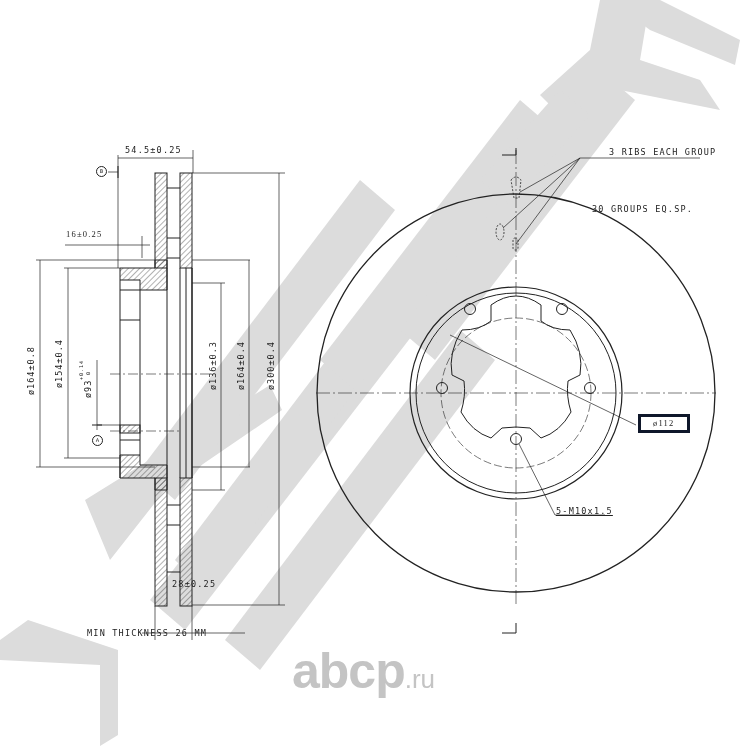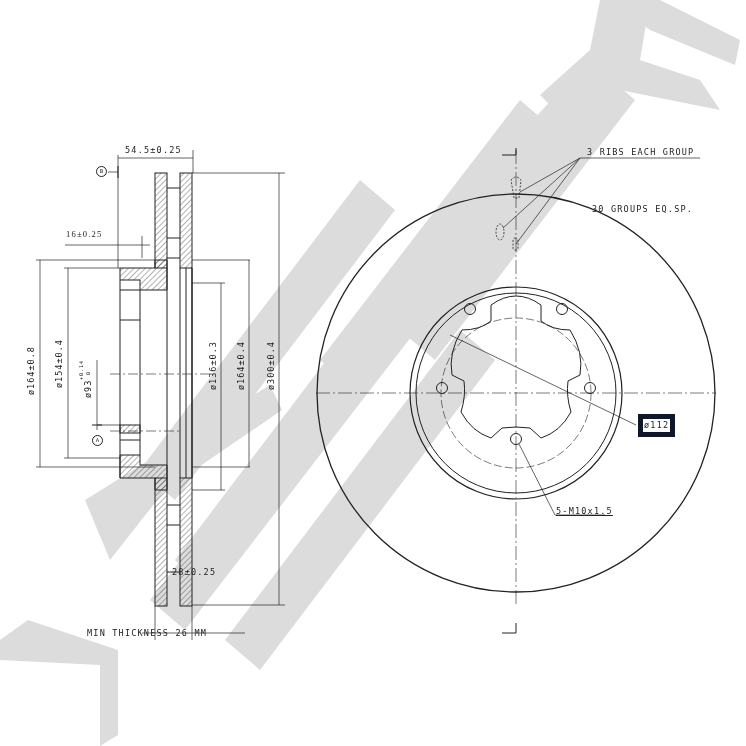--- a/index.html
+++ b/index.html
@@ -1,21 +1,21 @@
 <!DOCTYPE html>
 <html><head>
 <meta charset="utf-8">
 <style>
   html, body { margin: 0; padding: 0; background: #ffffff; }
   body { width: 746px; height: 746px; position: relative; overflow: hidden; font-family: "DejaVu Sans Mono", monospace; }
   .canvas { position: absolute; left: 0; top: 0; width: 616px; height: 746px; }
   svg { position: absolute; left: 0; top: 0; }
   .lbl { position: absolute; font-family: "DejaVu Sans Mono", monospace; font-size: 8.5px; color: #222; letter-spacing: 1.2px; white-space: nowrap; line-height: 1; }
   .vlbl { position: absolute; font-family: "DejaVu Sans Mono", monospace; font-size: 8.5px; color: #222; letter-spacing: 1px; white-space: nowrap; transform: rotate(-90deg); transform-origin: left top; line-height: 1; }
-  .boxed { border: 5px solid #0f172a; padding: 2px 1px; }
+  .boxed { border: 3px solid #0f172a; padding: 2px 12px; font-family: Liberation Serif, serif; }
   .logo { position: absolute; left: 292px; top: 646px; font-family: "Liberation Sans", sans-serif; font-weight: bold; color: #c4c4c4; font-size: 50px; letter-spacing: -1px; line-height: 1; }
   .logo .ru { font-size: 26px; font-weight: normal; letter-spacing: 0; }
   .mark { position: absolute; border: 1px solid #222; border-radius: 50%; width: 9px; height: 9px; font-size: 5px; text-align: center; line-height: 9px; color: #222; font-family: "DejaVu Sans", sans-serif; }
 </style>
 </head>
 <body>
 
 <div class="canvas">
 
   <svg width="746" height="746">
@@ -153,34 +153,37 @@
 
       <line x1="580" y1="158" x2="520" y2="192" stroke-width="0.7"></line>
       <line x1="580" y1="158" x2="503" y2="228" stroke-width="0.7"></line>
       <line x1="580" y1="158" x2="516" y2="244" stroke-width="0.7"></line>
       <line x1="580" y1="158" x2="700" y2="158" stroke-width="0.7"></line>
     </g>
   </svg>
 
   <div class="lbl" style="left:125px;top:146px;">54.5±0.25</div>
   <div class="lbl" style="left:66px;top:230px;font-family:Liberation Serif, serif;">16±0.25</div>
-  <div class="lbl" style="left:172px;top:568px;">28±0.25</div>
+  <div class="lbl" style="left:172px;top:580px;">28±0.25</div>
 
   <div class="vlbl" style="left:27px;top:395px;">ø164±0.8</div>
   <div class="vlbl" style="left:55px;top:388px;">ø154±0.4</div>
   <div class="vlbl" style="left:84px;top:398px;">ø93</div>
   <div class="vlbl" style="left:79px;top:380px;font-size:5px;">+0.14</div>
   <div class="vlbl" style="left:86px;top:375px;font-size:5px;">0</div>
   <div class="vlbl" style="left:209px;top:390px;">ø136±0.3</div>
   <div class="vlbl" style="left:237px;top:390px;">ø164±0.4</div>
   <div class="vlbl" style="left:267px;top:390px;">ø300±0.4</div>
 
   <div class="mark" style="left:96px;top:166px;">B</div>
   <div class="mark" style="left:92px;top:435px;">A</div>
 
   <div class="lbl" style="left:87px;top:629px;">MIN THICKNESS 26 MM</div>
 
-  <div class="lbl" style="left:587px;top:148px;">3 RIBS EACH GROUP</div>
+  <div class="lbl" style="left:609px;top:148px;">3 RIBS EACH GROUP</div>
   <div class="lbl" style="left:592px;top:161px;margin-top:44px;">30 GROUPS EQ.SP.</div>
   <div class="lbl boxed" style="left:638px;top:414px;">ø112</div>
   <div class="lbl" style="left:556px;top:507px;text-decoration:underline;">5-M10x1.5</div>
 
+  <div class="logo">
+    <span>abcp</span><span class="ru">.ru</span>
+  </div>
 </div>
 
 </body></html>

